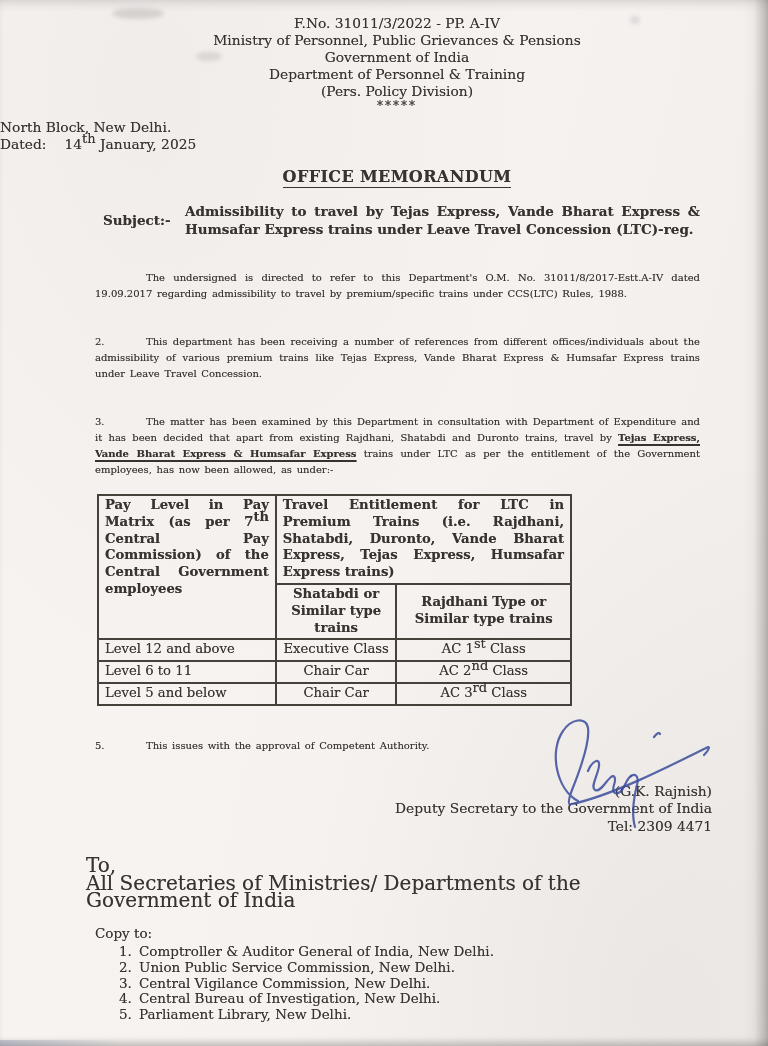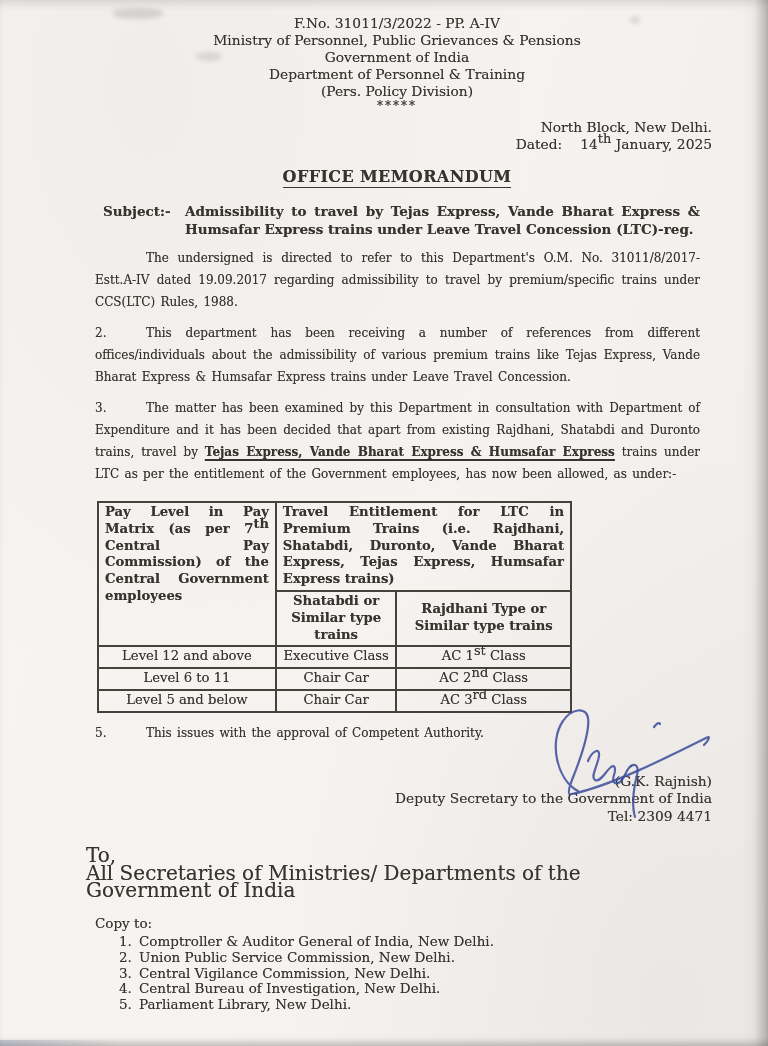--- a/index.html
+++ b/index.html
@@ -26,39 +26,39 @@
   .smudge{position:absolute;border-radius:50%;filter:blur(2px);}
   .smudge.a{left:112px;top:8px;width:52px;height:11px;background:rgba(150,145,140,.30);}
   .smudge.b{left:196px;top:52px;width:26px;height:9px;background:rgba(160,155,150,.28);}
   .smudge.c{left:630px;top:16px;width:10px;height:8px;background:rgba(150,145,150,.25);}
 
   .center-wrap{margin-left:30px;width:734px;text-align:center;}
   .hdr{padding-top:15px;font-size:13.8px;line-height:17px;}
   .hdr div{white-space:nowrap;}
   .hdr-stars{font-size:12px;letter-spacing:2px;line-height:13px;}
 
-  .place-block{margin-top:6px;margin-right:56px;text-align:right;font-size:13.8px;line-height:17px;}
+  .place-block{margin-top:6px;margin-right:56px;text-align:left;font-size:13.8px;line-height:17px;}
   .date-gap{display:inline-block;width:18px;}
 
   .heading-wrap{margin-top:14px;}
   .memo-heading{display:inline-block;font-weight:bold;font-size:16px;letter-spacing:.4px;
     border-bottom:1.9px solid #3a362f;padding-bottom:1px;}
 
-  .subject{display:flex;margin:14px 53px 0 103px;font-weight:bold;font-size:13.5px;line-height:18px;}
+  .subject{display:flex;margin:14px 53px 0 103px;font-weight:bold;font-size:13.5px;line-height:18px;align-items:center;}
   .subject .lbl{flex:0 0 82px;}
   .subject .sub-txt{width:515px;text-align:justify;}
 
-  .para{margin:9px 68px 0 95px;font-size:12px;line-height:22px;text-align:justify;word-spacing:1.5px;}
+  .para{margin:32px 68px 0 95px;font-size:10px;line-height:16px;text-align:justify;word-spacing:1.5px;}
   .para .pnum{display:inline-block;width:51px;font-style:normal;}
   .para.first{text-indent:51px;}
   .emph{font-weight:bold;text-decoration:underline;text-decoration-thickness:1.6px;text-underline-offset:2.5px;}
 
   table.ent{border-collapse:collapse;margin:16px 0 0 97px;width:475px;table-layout:fixed;
     font-size:13.2px;line-height:16.8px;}
-  table.ent td{border:2px solid #46413a;padding:1px 6px 2px 6px;vertical-align:top;text-align:center;}
+  table.ent td{border:2px solid #46413a;padding:1px 6px 2px 6px;vertical-align:top;}
   table.ent .b{font-weight:bold;text-align:justify;}
   table.ent .c{text-align:center;}
   table.ent .sub{text-align:center;font-weight:bold;vertical-align:middle;}
   col.c1{width:37.6%;} col.c2{width:25.5%;} col.c3{width:36.9%;}
   sup.ord{font-size:13px;line-height:0;letter-spacing:0;}
 
   .sig-block{position:relative;margin:29px 56px 0 0;text-align:right;font-size:13.8px;line-height:17.5px;}
   .sig-ink{position:absolute;right:-14px;top:-76px;pointer-events:none;}
   .sig-ink path{fill:none;stroke:#3b4c9b;stroke-width:2.2;stroke-linecap:round;opacity:.85;}
 

